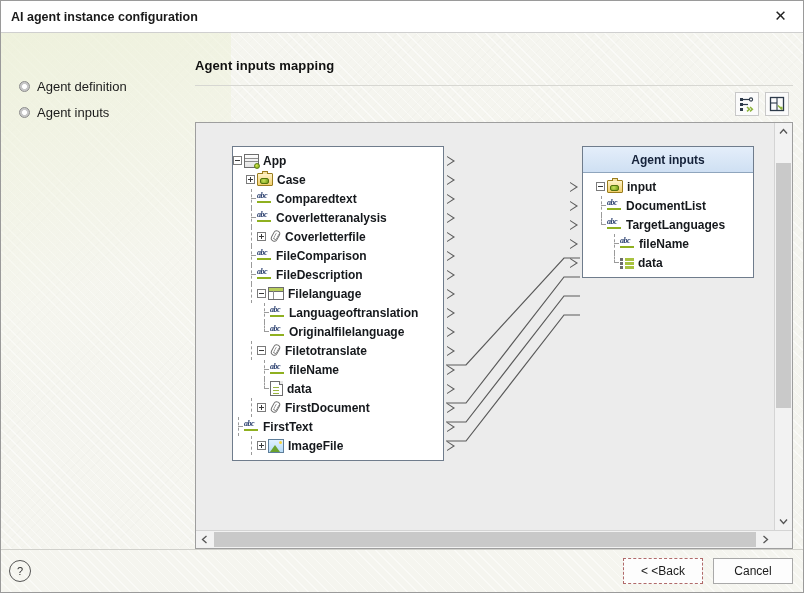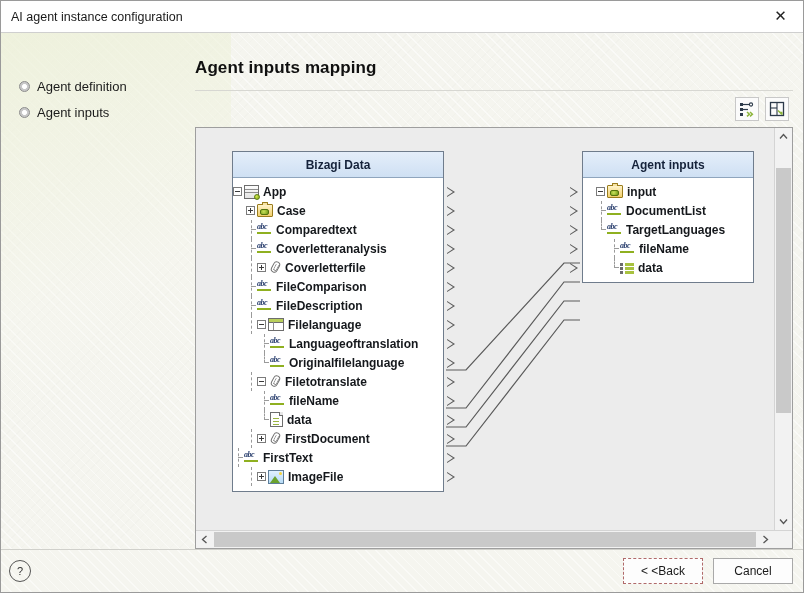--- a/index.html
+++ b/index.html
@@ -34,20 +34,21 @@
     background: #ffffff;
     border-bottom: 1px solid #cfcfcf;
     display: flex;
     align-items: center;
     position: relative;
   }
   #title-text {
     margin-left: 10px;
     font-size: 12.5px;
     color: #1a1a1a;
+    font-weight: bold;
   }
   #close-btn {
     position: absolute;
     right: 0; top: 0;
     width: 45px; height: 30px;
     display: flex; align-items: center; justify-content: center;
     cursor: pointer;
     font-size: 15px;
     color: #222;
   }
@@ -102,21 +103,21 @@
   #main {
     flex: 1;
     position: relative;
     z-index: 2;
     padding-right: 10px;
     display: flex;
     flex-direction: column;
     min-width: 0;
   }
   #page-title {
-    font-size: 17px;
+    font-size: 13px;
     font-weight: bold;
     color: #101010;
     margin: 25px 0 12px 4px;
     letter-spacing: .1px;
   }
 
   
   #toolbar {
     height: 36px;
     min-height: 36px;
@@ -586,21 +587,20 @@
               <path d="M 242 237 L 262 237 L 360 130 L 376 130" fill="none" stroke="#5a5a5a" stroke-width="1.2"></path>
 
               <path d="M 242 275 L 262 275 L 360 149 L 376 149" fill="none" stroke="#5a5a5a" stroke-width="1.2"></path>
 
               <path d="M 242 294 L 262 294 L 360 168 L 376 168" fill="none" stroke="#5a5a5a" stroke-width="1.2"></path>
 
               <path d="M 242 313 L 262 313 L 360 187 L 376 187" fill="none" stroke="#5a5a5a" stroke-width="1.2"></path>
             </svg>
 
             <div class="panel" id="panel-left">
-              <div class="panel-header">Bizagi Data</div>
               <div class="panel-body" id="left-rows">
                   <div class="trow">
                     <span class="exp"></span>
                     <span class="ico ico-app"></span>
                     <span class="label">App</span>
                     <span class="port right"></span>
                   </div>
                   <div class="trow">
                     <span class="ind"></span>
                     <span class="exp plus"></span>

